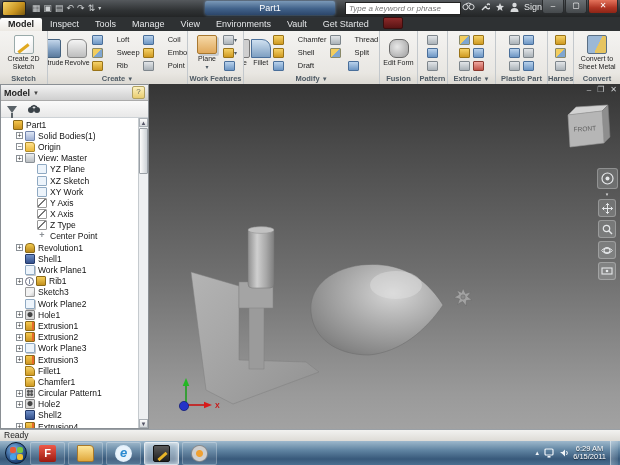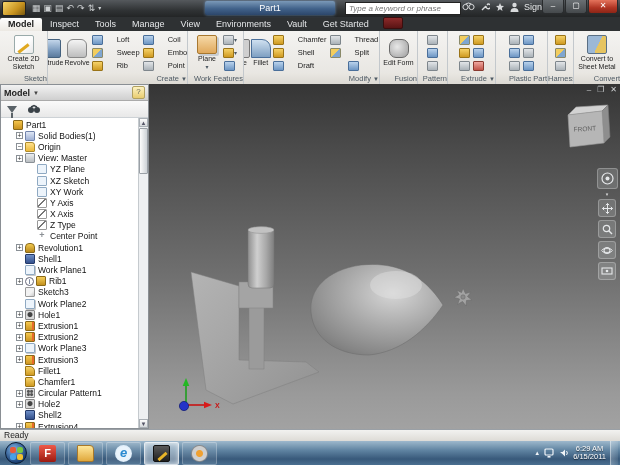--- a/index.html
+++ b/index.html
@@ -31,22 +31,22 @@
   .tabrow{position:absolute;left:0;top:17px;width:620px;height:14px;background:#2e3133;display:flex;align-items:flex-end;z-index:29;}
   .tab{color:#e4e6e8;font-size:9px;padding:1px 8px 2px 8px;white-space:nowrap;}
   .tab.active{background:linear-gradient(#fefefe,#ece9e3);color:#1a1a1a;border-radius:2px 2px 0 0;font-weight:bold;}
   .tabextra{width:18px;height:10px;margin-left:6px;margin-bottom:2px;border-radius:2px;
     background:linear-gradient(#8c2a2a,#5a1414);border:1px solid #3a0e0e;}
   
   .ribbon{position:absolute;left:0;top:31px;width:620px;height:53px;background:linear-gradient(#f4f3f1,#e6e4df);
     display:flex;z-index:28;border-bottom:1px solid #9aa0a6;box-sizing:border-box;}
   .panel{height:53px;border-right:1px solid #c3c8cc;box-sizing:border-box;display:flex;flex-direction:column;flex:none;}
   .pc{flex:1;display:flex;align-items:center;justify-content:center;gap:1px;padding:1px 1px 0 1px;overflow:hidden;}
-  .plabel{height:11px;font-size:7.5px;color:#4e5a64;text-align:right;line-height:11px;
-    background:linear-gradient(#e9e7e2,#dcd9d3);white-space:nowrap;overflow:hidden;}
+  .plabel{height:11px;font-size:7.5px;color:#4e5a64;text-align:center;line-height:11px;
+    background:linear-gradient(#e9e7e2,#dcd9d3);white-space:nowrap;overflow:hidden;font-weight:bold;}
   .pdn{font-size:6px;color:#4e5a64;}
   .bigbtn{width:34px;display:flex;flex-direction:column;align-items:center;justify-content:flex-start;gap:1px;}
   .bi{width:18px;height:17px;border-radius:2px;display:block;flex:none;}
   .blbl{font-size:7px;line-height:7.5px;color:#222;text-align:center;white-space:normal;}
   .smcol{display:flex;flex-direction:column;justify-content:center;gap:1px;}
   .smbtn{display:flex;align-items:center;gap:14px;height:12px;padding:0 1px;}
   .slbl{font-size:7.5px;color:#222;white-space:nowrap;}
   .si{width:11px;height:10px;border-radius:1px;flex:none;}
   .icobtn{display:flex;align-items:center;justify-content:center;height:12px;padding:0 1px;}
   

